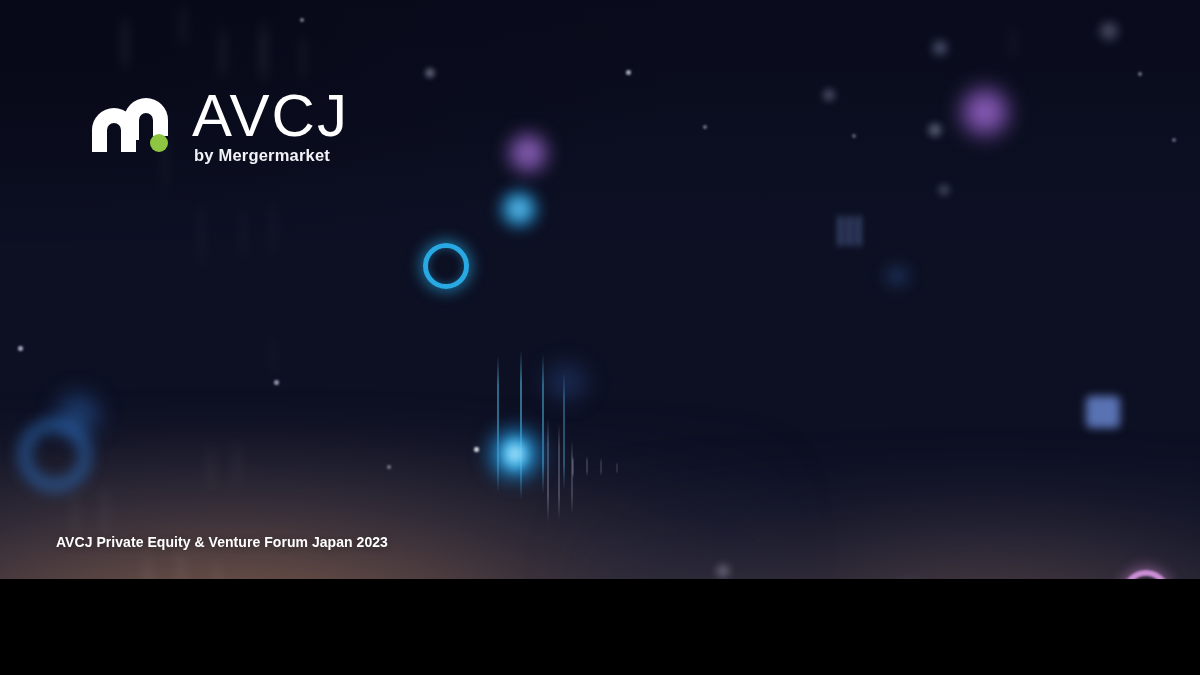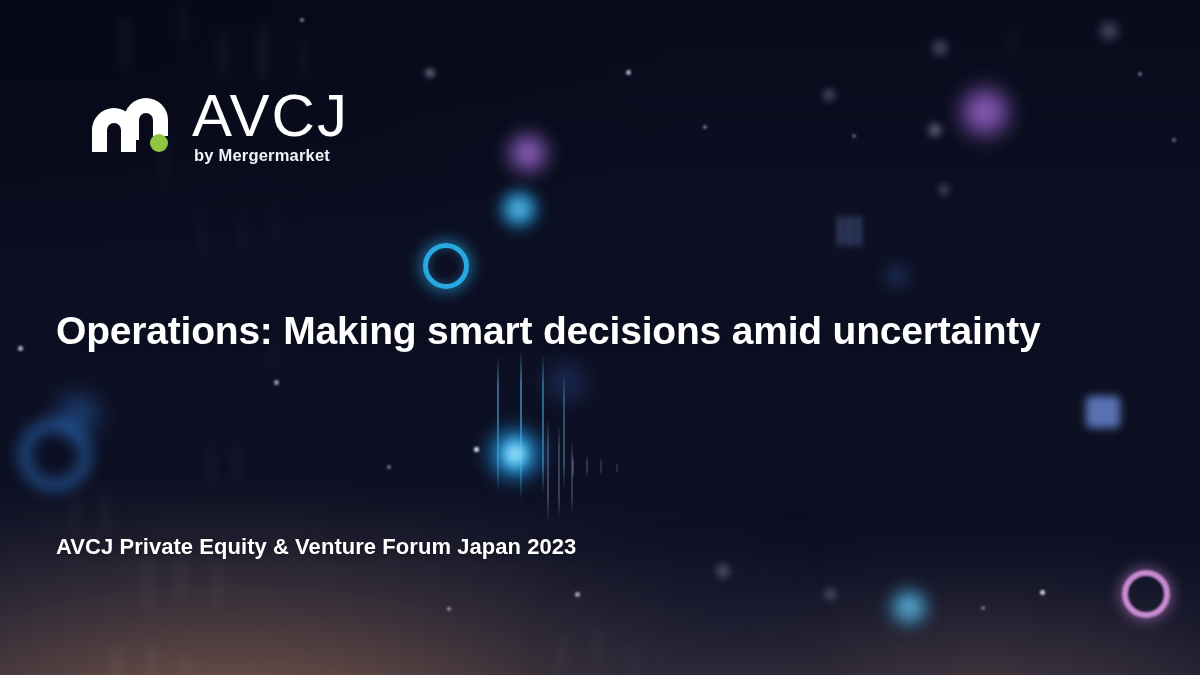--- a/index.html
+++ b/index.html
@@ -3,21 +3,21 @@
 <meta charset="utf-8">
 <style>
   html, body {
     margin: 0;
     padding: 0;
     background: #000;
   }
   .slide {
     position: relative;
     width: 1200px;
-    height: 675px;
+    height: 579px;
     overflow: hidden;
     font-family: "Liberation Sans", sans-serif;
     background: #0d1023;
   }
 
   
   .bg-base {
     position: absolute;
     inset: 0;
     background:
@@ -181,21 +181,21 @@
     letter-spacing: -0.2px;
     white-space: nowrap;
     text-shadow: 0 2px 10px rgba(0,0,0,0.30);
   }
   .footer {
     position: absolute;
     left: 56px;
     top: 534px;
   }
   .footer-line1 {
-    font-size: 22px;
+    font-size: 14px;
     font-weight: 700;
     color: #ffffff;
     letter-spacing: 0.05px;
     margin-bottom: 32px;
     text-shadow: 0 1px 6px rgba(0,0,0,0.35);
   }
   .footer-line2 {
     font-size: 18.5px;
     font-weight: 700;
     color: #ffffff;
@@ -345,19 +345,18 @@
         <path d="M36 44 L36 24 A22 22 0 0 1 80 24 L80 40 L65 40 L65 24 A7 7 0 0 0 51 24 L51 44 Z" fill="#ffffff"></path>
 
         <path d="M33 30 L51 30 L51 44 L36 44 L33 41 Z" fill="#0d1023" opacity="0"></path>
         <circle cx="71" cy="47" r="9" fill="#8ec641"></circle>
       </svg>
     </span>
     <span class="logo-word">AVCJ</span>
     <span class="logo-sub">by Mergermarket</span>
   </div>
 
-  <h1 class="title">Operations: Making smart decisions amid uncertainty</h1>
 
   <div class="footer">
     <div class="footer-line1">AVCJ Private Equity &amp; Venture Forum Japan 2023</div>
   </div>
 
 </div>
 
 </body></html>

